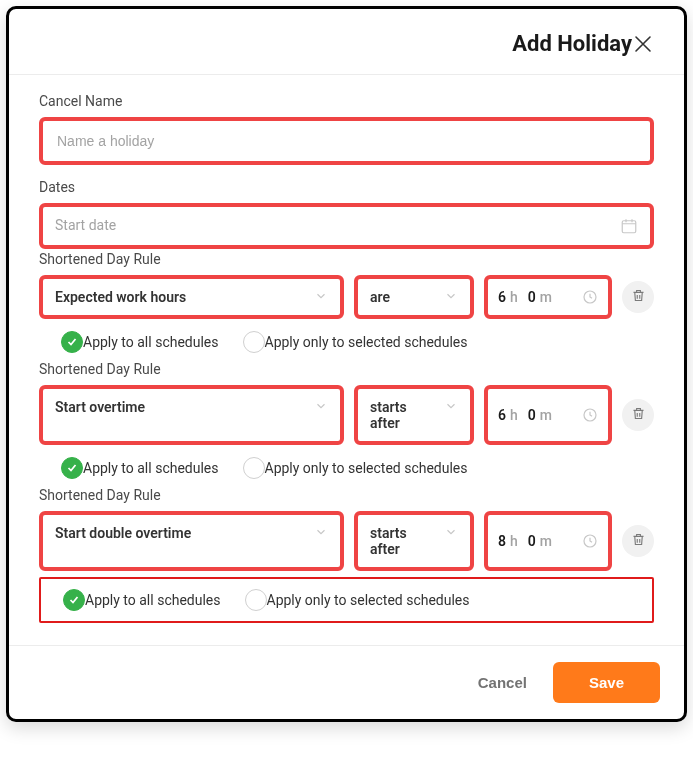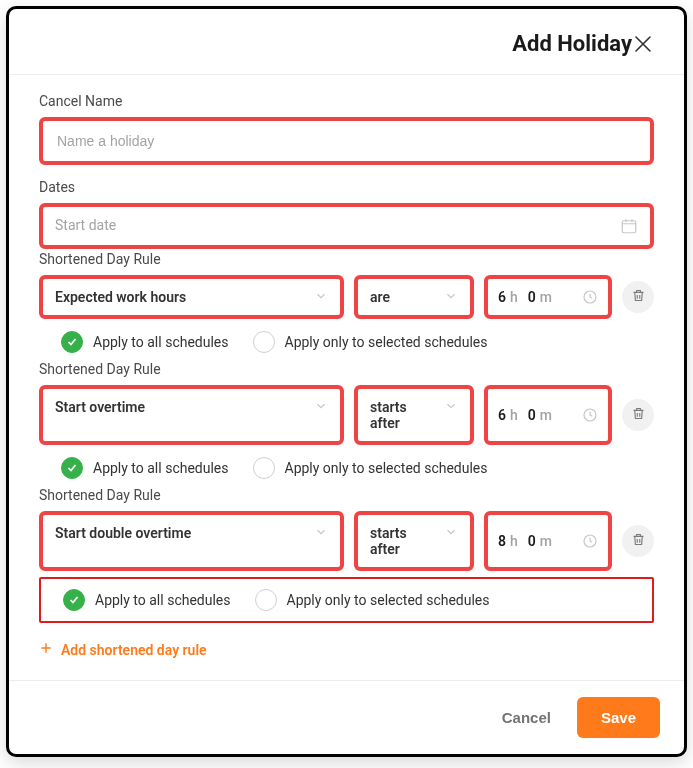--- a/index.html
+++ b/index.html
@@ -94,21 +94,21 @@
     border-radius: 50%;
     background: #f1f1f1;
     display: inline-flex; align-items: center; justify-content: center;
     color: #7a7a7a;
     cursor: pointer;
   }
   .radio-row {
     display: flex; align-items: center; gap: 24px;
     padding: 12px 0 6px 22px;
   }
-  .radio-opt { display:flex; align-items:center; gap:10px; cursor:pointer; }
+  .radio-opt { display:flex; align-items:center; cursor:pointer; }
   .radio {
     width: 22px; height: 22px; border-radius: 50%;
     border: 1px solid #d0d0d0; background:#fff;
     display:inline-flex; align-items:center; justify-content:center;
     flex-shrink:0;
   }
   .radio.checked { background:#36b14a; border-color:#36b14a; color:#fff; }
   .radio.checked svg { display:block; }
   .radio svg { display:none; }
   .radio-label { font-size:14px; color:#333; }
@@ -127,21 +127,21 @@
     border-top: 1px solid #ececec;
     padding: 16px 24px;
     display:flex; justify-content:flex-end; align-items:center; gap:14px;
   }
   .btn-cancel {
     color:#737373; font-weight:700; font-size:15px;
     background:none; border:none; padding:10px 12px; cursor:pointer;
   }
   .btn-save {
     background:#ff7a1a; color:#fff; font-weight:700; font-size:15px;
-    border:none; border-radius:6px; padding:12px 24px; cursor:pointer;
+    border:none; border-radius:6px; padding:12px 36px; cursor:pointer;
   }
 </style>
 </head>
 <body>
 
 <div class="outer">
 
   <div class="header">
     <h1>Add Holiday</h1>
     <span class="close-btn">
@@ -338,28 +338,20 @@
           <div class="radio-opt">
             <span class="radio">
               
             </span>
             <span class="radio-label">Apply only to selected schedules</span>
           </div>
         </div>
       </div>
     </div>
 
-    <div class="add-link">
-      <span>
-        <svg width="14" height="14" viewBox="0 0 24 24" fill="none" stroke="currentColor" stroke-width="2.4">
-            <path d="M12 4v16M4 12h16"></path>
-          </svg>
-      </span>
-      <span>Add shortened day rule</span>
-    </div>
 
   </div>
 
   <div class="footer">
     <button class="btn-cancel">Cancel</button>
     <button class="btn-save">Save</button>
   </div>
 
 </div>
 

